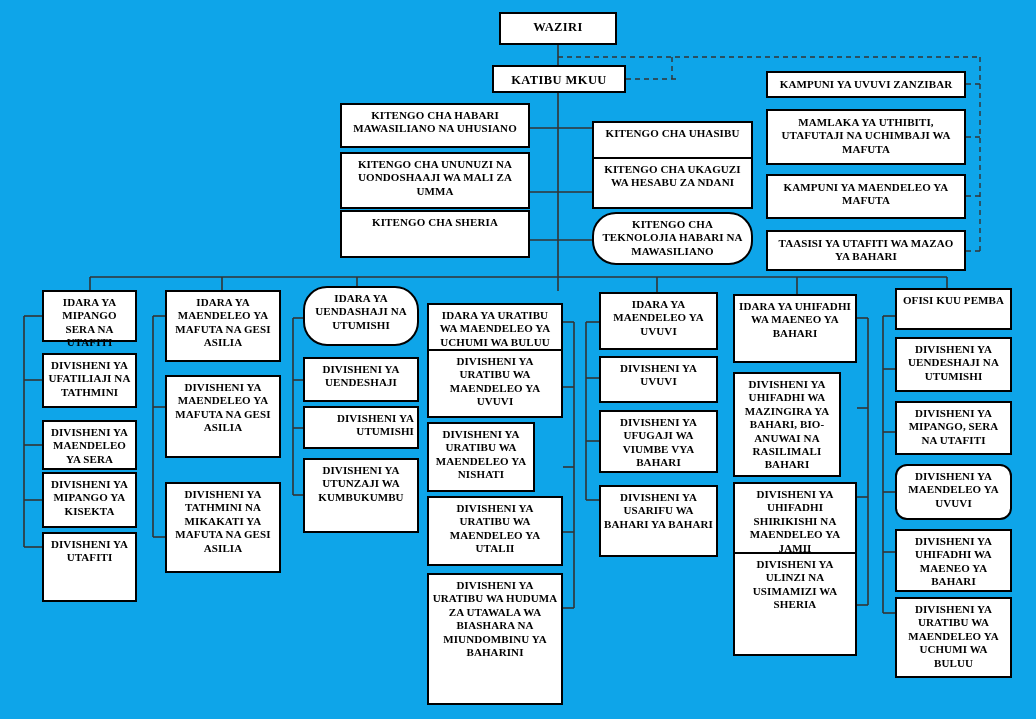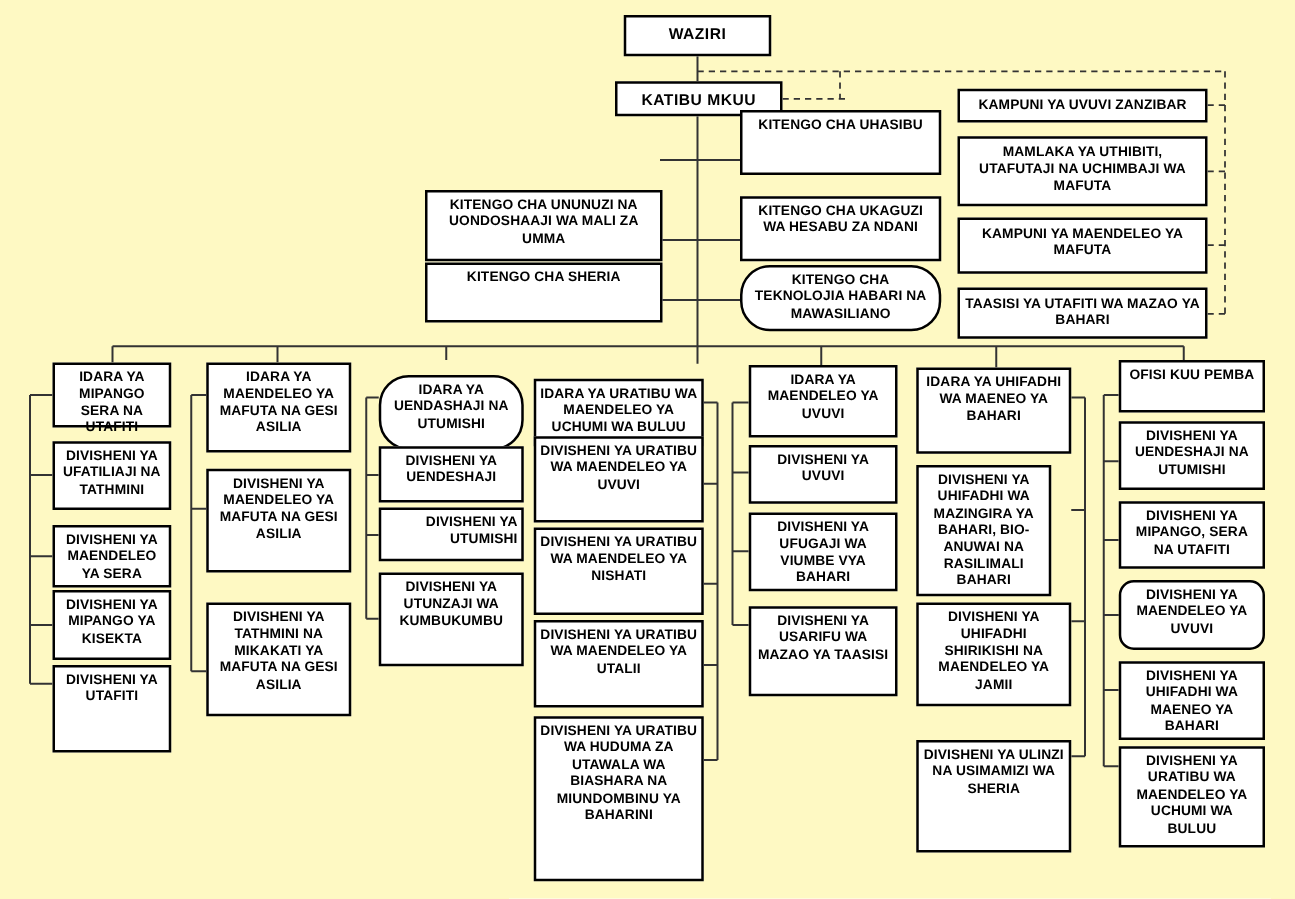--- a/index.html
+++ b/index.html
@@ -1,18 +1,18 @@
 <!DOCTYPE html>
 <html><head>
 <meta charset="utf-8">
 <style>
   html,body{margin:0;padding:0;background:#ffffff;}
   #canvas{
-    position:relative;width:1036px;height:719px;background:#fef9c3;
-    font-family:Liberation Sans, sans-serif;overflow:hidden;
+    position:relative;width:1036px;height:719px;background:#0ea5e9;
+    font-family:Liberation Serif, serif;overflow:hidden;
   }
   #wires{position:absolute;left:0;top:0;width:1036px;height:719px;}
   .box{
     position:absolute;background:#ffffff;border:2px solid #000;
     box-sizing:border-box;color:#000;font-weight:bold;text-align:center;
     font-size:11px;line-height:1.22;padding:4px 3px 2px;
     letter-spacing:.1px;
   }
   .box-lg{font-size:12.5px;padding-top:6px;letter-spacing:.4px;}
   .box-mid{padding-top:5px;}
@@ -97,57 +97,58 @@
   </svg>
 
   <div class="box box-lg" style="left:499px;top:12px;width:118px;height:33px;">WAZIRI</div>
   <div class="box box-lg" style="left:492px;top:65px;width:134px;height:28px;">KATIBU MKUU</div>
 
   <div class="box box-mid" style="left:766px;top:71px;width:200px;height:27px;">KAMPUNI YA UVUVI ZANZIBAR</div>
   <div class="box box-mid" style="left:766px;top:109px;width:200px;height:56px;">MAMLAKA YA UTHIBITI, UTAFUTAJI NA UCHIMBAJI WA MAFUTA</div>
   <div class="box box-mid" style="left:766px;top:174px;width:200px;height:45px;">KAMPUNI YA MAENDELEO YA MAFUTA</div>
   <div class="box box-mid" style="left:766px;top:230px;width:200px;height:41px;">TAASISI YA UTAFITI WA MAZAO YA BAHARI</div>
 
+  <div class="box" style="left:340px;top:103px;width:190px;height:45px;">KITENGO CHA HABARI MAWASILIANO NA UHUSIANO</div>
   <div class="box" style="left:340px;top:152px;width:190px;height:57px;">KITENGO CHA UNUNUZI NA UONDOSHAAJI WA MALI ZA UMMA</div>
   <div class="box" style="left:340px;top:210px;width:190px;height:48px;">KITENGO CHA SHERIA</div>
 
-  <div class="box" style="left:592px;top:88px;width:161px;height:52px;">KITENGO CHA UHASIBU</div>
+  <div class="box" style="left:592px;top:121px;width:161px;height:52px;">KITENGO CHA UHASIBU</div>
   <div class="box" style="left:592px;top:157px;width:161px;height:52px;">KITENGO CHA UKAGUZI WA HESABU ZA NDANI</div>
   <div class="box" style="left:592px;top:212px;width:161px;height:53px;border-radius:24px;">KITENGO CHA TEKNOLOJIA HABARI NA MAWASILIANO</div>
 
   <div class="box" style="left:42px;top:290px;width:95px;height:52px;">IDARA YA MIPANGO SERA NA UTAFITI</div>
   <div class="box" style="left:42px;top:353px;width:95px;height:55px;">DIVISHENI YA UFATILIAJI NA TATHMINI</div>
   <div class="box" style="left:42px;top:420px;width:95px;height:50px;">DIVISHENI YA MAENDELEO YA SERA</div>
   <div class="box" style="left:42px;top:472px;width:95px;height:56px;">DIVISHENI YA MIPANGO YA KISEKTA</div>
   <div class="box" style="left:42px;top:532px;width:95px;height:70px;">DIVISHENI YA UTAFITI</div>
 
   <div class="box" style="left:165px;top:290px;width:116px;height:72px;">IDARA YA MAENDELEO YA MAFUTA NA GESI ASILIA</div>
   <div class="box" style="left:165px;top:375px;width:116px;height:83px;">DIVISHENI YA MAENDELEO YA MAFUTA NA GESI ASILIA</div>
   <div class="box" style="left:165px;top:482px;width:116px;height:91px;">DIVISHENI YA TATHMINI NA MIKAKATI YA MAFUTA NA GESI ASILIA</div>
 
-  <div class="box" style="left:303px;top:300px;width:116px;height:60px;border-radius:24px;">IDARA YA UENDASHAJI NA UTUMISHI</div>
+  <div class="box" style="left:303px;top:286px;width:116px;height:60px;border-radius:24px;">IDARA YA UENDASHAJI NA UTUMISHI</div>
   <div class="box" style="left:303px;top:357px;width:116px;height:45px;">DIVISHENI YA UENDESHAJI</div>
   <div class="box" style="left:303px;top:406px;width:116px;height:43px;text-align:right;">DIVISHENI YA UTUMISHI</div>
   <div class="box" style="left:303px;top:458px;width:116px;height:75px;">DIVISHENI YA UTUNZAJI WA KUMBUKUMBU</div>
 
   <div class="box" style="left:427px;top:291px;width:136px;height:54px;margin-top:12px;">IDARA YA URATIBU WA MAENDELEO YA UCHUMI WA BULUU</div>
   <div class="box" style="left:427px;top:349px;width:136px;height:69px;">DIVISHENI YA URATIBU WA MAENDELEO YA UVUVI</div>
-  <div class="box" style="left:427px;top:422px;width:136px;height:70px;">DIVISHENI YA URATIBU WA MAENDELEO YA NISHATI</div>
+  <div class="box" style="left:427px;top:422px;width:108px;height:70px;">DIVISHENI YA URATIBU WA MAENDELEO YA NISHATI</div>
   <div class="box" style="left:427px;top:496px;width:136px;height:70px;">DIVISHENI YA URATIBU WA MAENDELEO YA UTALII</div>
   <div class="box" style="left:427px;top:573px;width:136px;height:132px;">DIVISHENI YA URATIBU WA HUDUMA ZA UTAWALA WA BIASHARA NA MIUNDOMBINU YA BAHARINI</div>
 
   <div class="box" style="left:599px;top:292px;width:119px;height:58px;">IDARA YA MAENDELEO YA UVUVI</div>
   <div class="box" style="left:599px;top:356px;width:119px;height:47px;">DIVISHENI YA UVUVI</div>
   <div class="box" style="left:599px;top:410px;width:119px;height:63px;">DIVISHENI YA UFUGAJI WA VIUMBE VYA BAHARI</div>
-  <div class="box" style="left:599px;top:485px;width:119px;height:72px;">DIVISHENI YA USARIFU WA MAZAO YA TAASISI</div>
+  <div class="box" style="left:599px;top:485px;width:119px;height:72px;">DIVISHENI YA USARIFU WA BAHARI YA BAHARI</div>
 
   <div class="box" style="left:733px;top:294px;width:124px;height:69px;">IDARA YA UHIFADHI WA MAENEO YA BAHARI</div>
   <div class="box" style="left:733px;top:372px;width:108px;height:105px;">DIVISHENI YA UHIFADHI WA MAZINGIRA YA BAHARI, BIO-ANUWAI NA RASILIMALI BAHARI</div>
   <div class="box" style="left:733px;top:482px;width:124px;height:83px;">DIVISHENI YA UHIFADHI SHIRIKISHI NA MAENDELEO YA JAMII</div>
-  <div class="box" style="left:733px;top:592px;width:124px;height:90px;">DIVISHENI YA ULINZI NA USIMAMIZI WA SHERIA</div>
+  <div class="box" style="left:733px;top:552px;width:124px;height:104px;">DIVISHENI YA ULINZI NA USIMAMIZI WA SHERIA</div>
 
   <div class="box" style="left:895px;top:288px;width:117px;height:42px;">OFISI KUU PEMBA</div>
   <div class="box" style="left:895px;top:337px;width:117px;height:55px;">DIVISHENI YA UENDESHAJI NA UTUMISHI</div>
   <div class="box" style="left:895px;top:401px;width:117px;height:54px;">DIVISHENI YA MIPANGO, SERA NA UTAFITI</div>
   <div class="box" style="left:895px;top:464px;width:117px;height:56px;border-radius:12px;">DIVISHENI YA MAENDELEO YA UVUVI</div>
   <div class="box" style="left:895px;top:529px;width:117px;height:63px;">DIVISHENI YA UHIFADHI WA MAENEO YA BAHARI</div>
   <div class="box" style="left:895px;top:597px;width:117px;height:81px;">DIVISHENI YA URATIBU WA MAENDELEO YA UCHUMI WA BULUU</div>
 
 </div>
 

